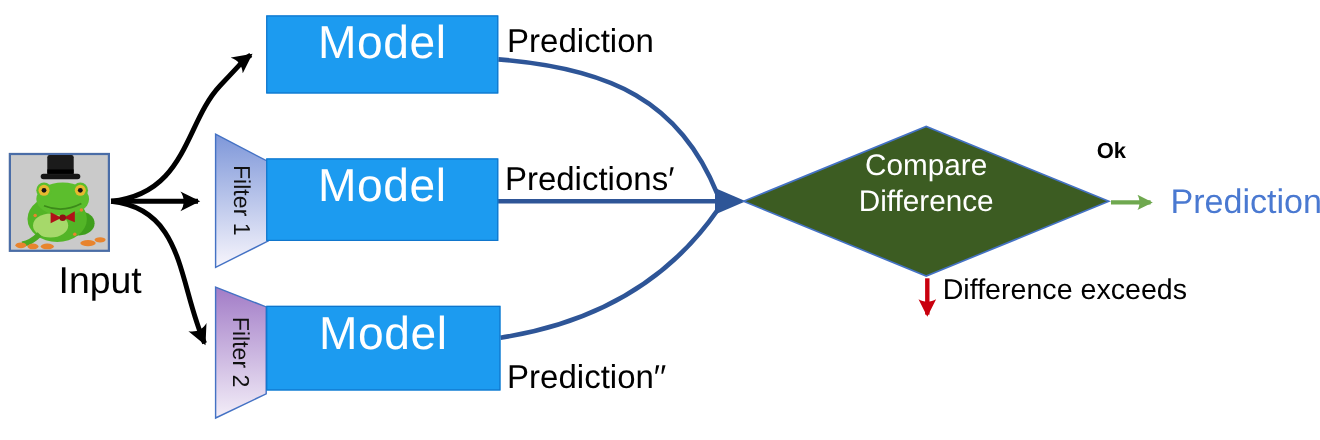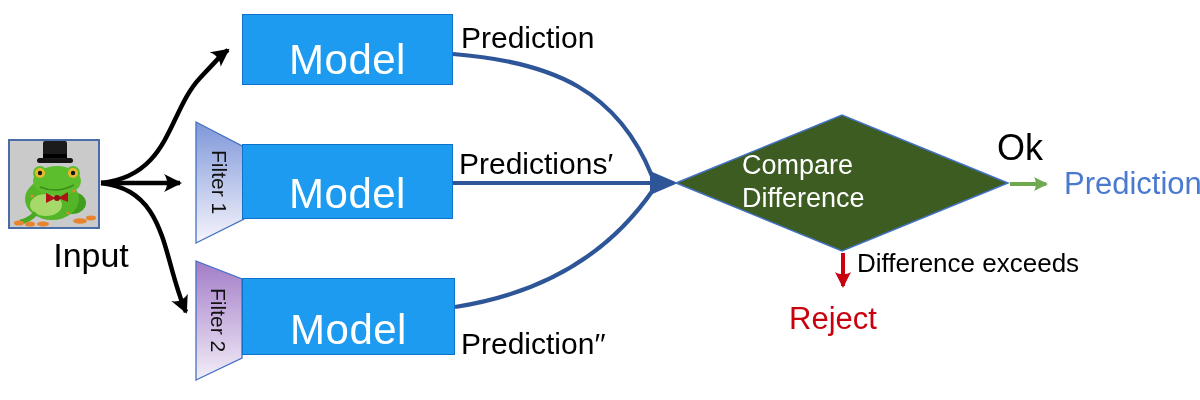--- a/index.html
+++ b/index.html
@@ -13,46 +13,46 @@
   .input-image {
     left:8px; top:139px; width:92px; height:90px;
     background:#cacaca; border:2px solid #4a6da7; box-sizing:border-box;
   }
   .input-label {
     left:0px; top:236px; width:110px; text-align:center;
     font-size:34px; color:#000;padding-left:36px;
   }
 
   .model-box {
-    display:flex; align-items:flex-end; justify-content:center;
+    display:flex; align-items:flex-start; justify-content:center;
     background:#1C9BF0; border:1px solid #0E72C8; box-sizing:border-box;
     color:#ffffff; font-size:42px; letter-spacing:0.5px;
   }
   .model-1 { left:242px; top:14px;  width:211px; height:71px; }
   .model-2 { left:242px; top:144px; width:211px; height:75px; }
   .model-3 { left:242px; top:278px; width:213px; height:77px; }
 
   .pred-label { font-size:30px; color:#000; white-space:nowrap; }
   .pred-1 { left:461px; top:21px; }
   .pred-2 { left:459px; top:147px; }
   .pred-3 { left:461px; top:327px; }
 
   .filter-label {
     display:flex; align-items:center; justify-content:center;
     writing-mode:vertical-rl; font-size:21px; color:#111; white-space:nowrap;
   }
   .filter-label-1 { left:199px; top:134px; width:40px; height:96px; }
   .filter-label-2 { left:198px; top:272px; width:40px; height:96px; }
 
   .compare-label {
-    left:742px; top:149px; width:200px; text-align:left;
+    left:742px; top:134px; width:200px; text-align:center;
     color:#ffffff; font-size:27px; line-height:33px;
   }
 
-  .ok-label     { left:997px;  top:127px; font-size:36px; color:#000; }
+  .ok-label     { left:997px;  top:127px; font-size:20px; color:#000;font-weight:bold; }
   .accept-label { left:1064px; top:166px; font-size:31px; color:#4A79D1; white-space:nowrap; }
   .condition-label { left:857px; top:247px; font-size:26px; line-height:32px; color:#000; white-space:nowrap;text-align:right; }
   .reject-label { left:789px; top:301px; font-size:31px; color:#C9000E; }
 </style>
 </head>
 <body>
 
 <div class="canvas">
 
   <svg class="layer" width="1200" height="400" viewBox="0 0 1200 400">
@@ -147,15 +147,14 @@
   <div class="abs compare-label">
     <div>Compare</div>
     <div>Difference</div>
   </div>
 
   <div class="abs ok-label">Ok</div>
   <div class="abs accept-label">Prediction</div>
   <div class="abs condition-label">
     <div>Difference exceeds</div>
   </div>
-  <div class="abs reject-label">Reject</div>
 
 </div>
 
 </body></html>

